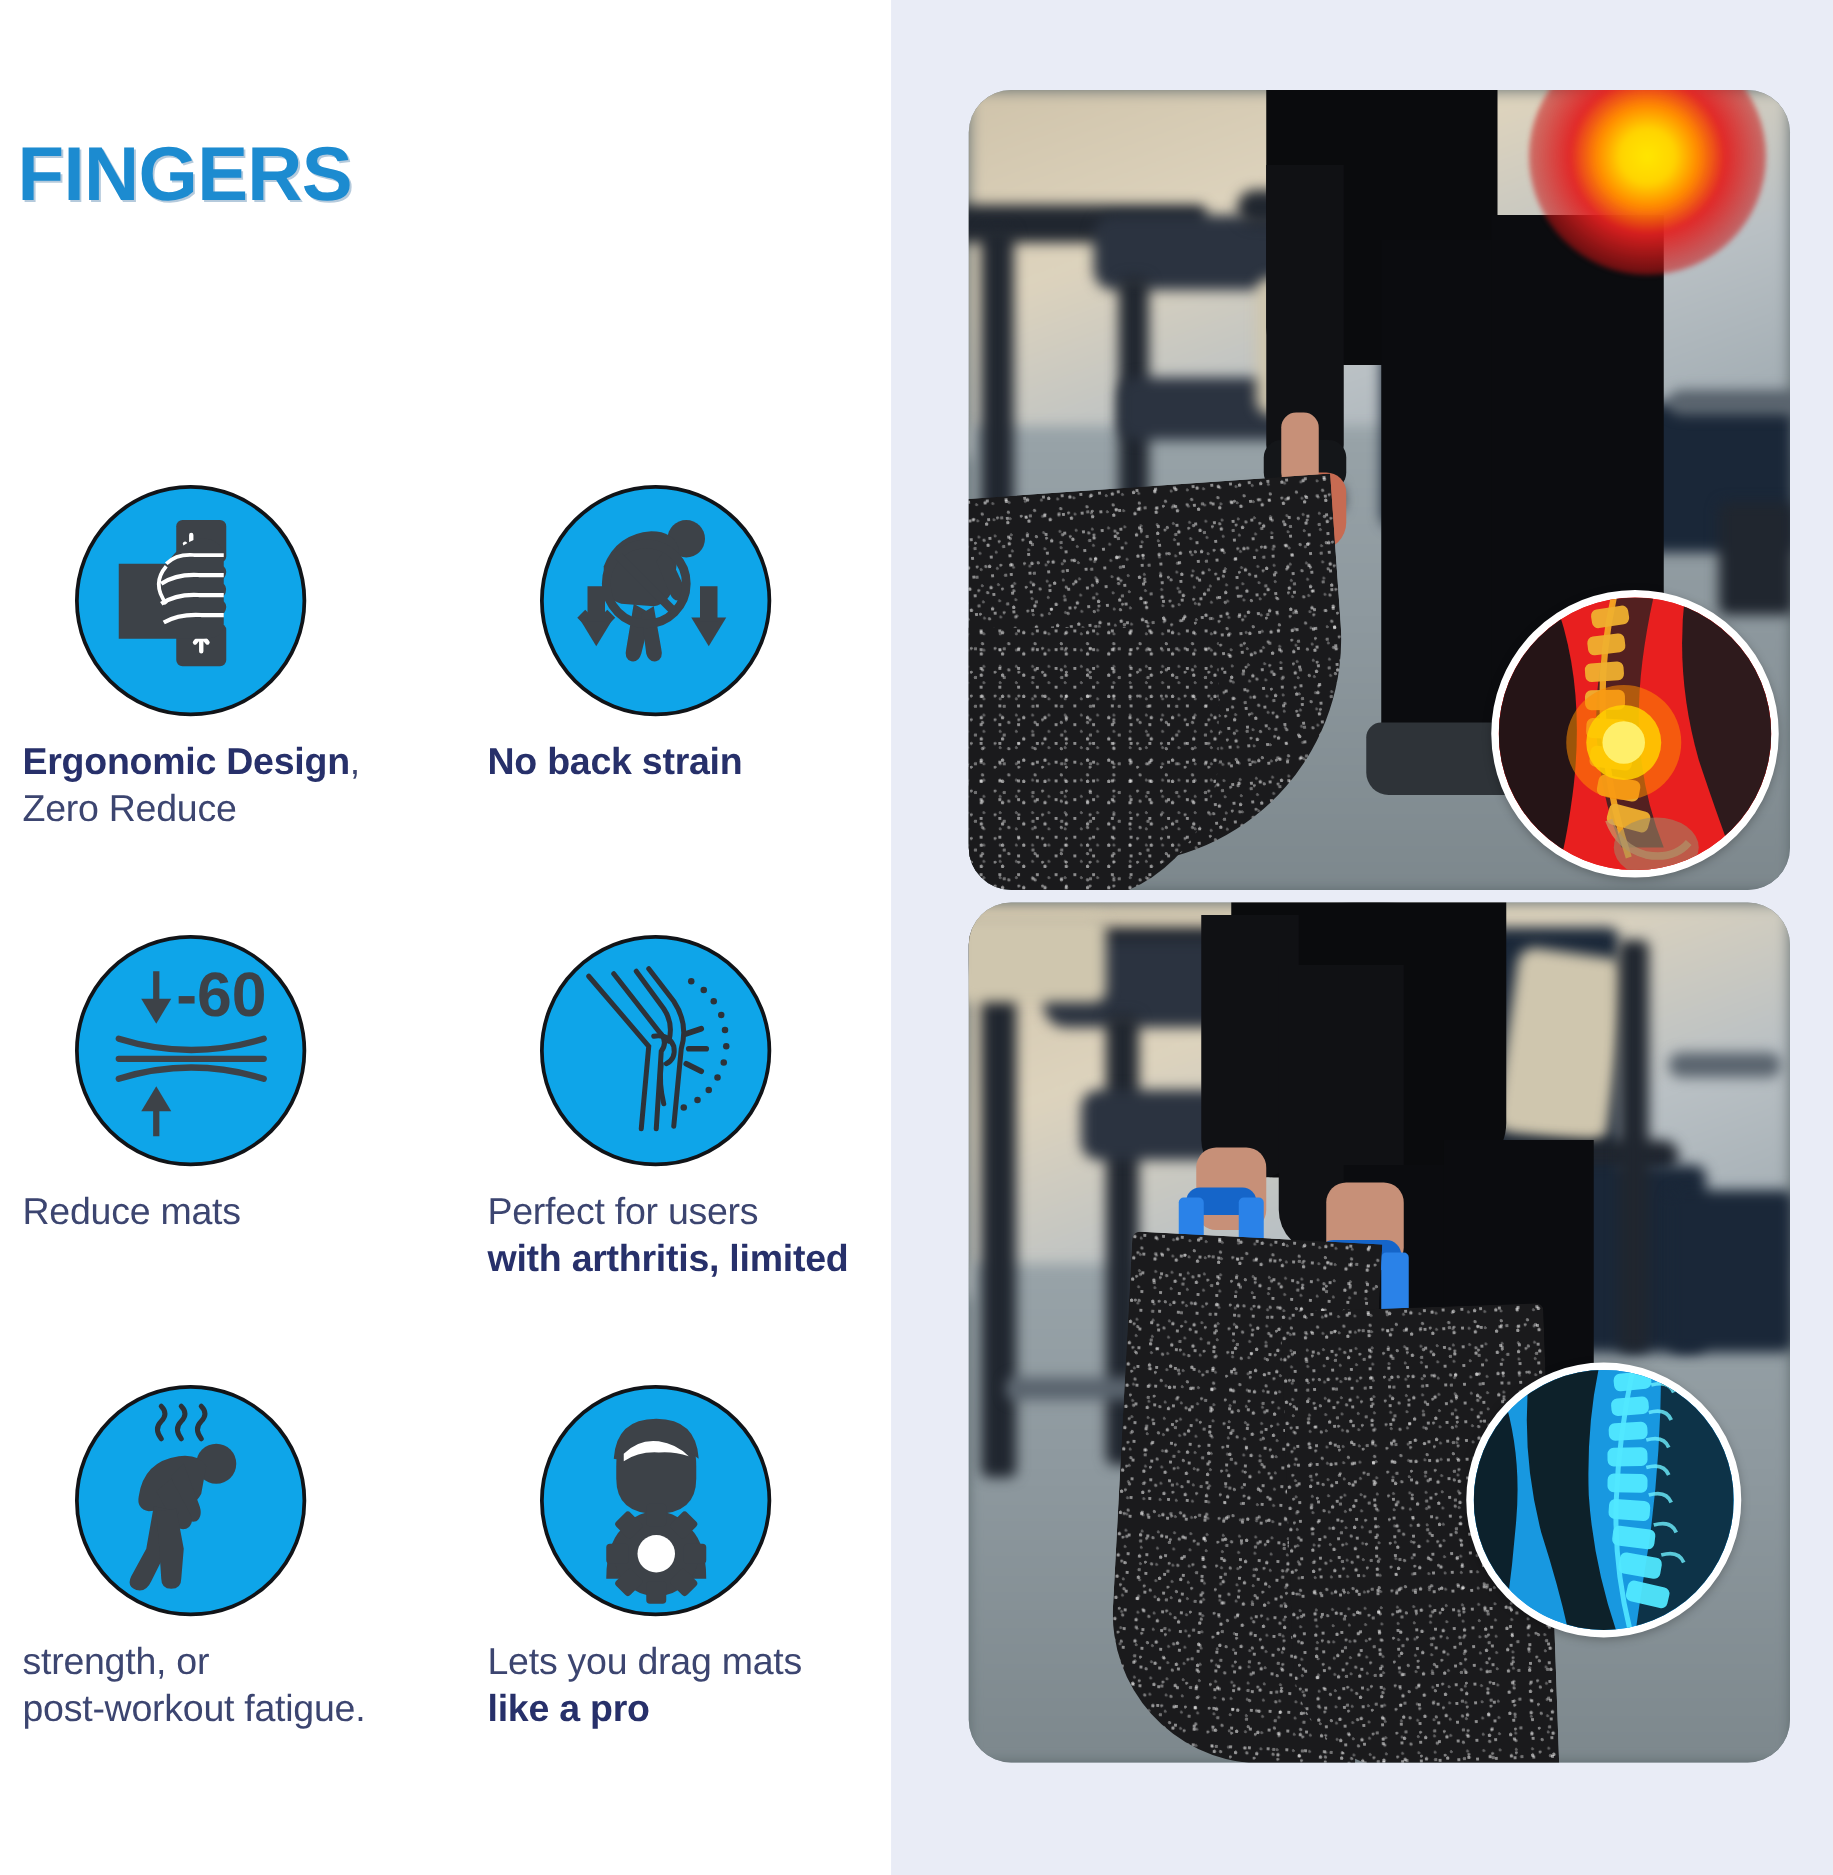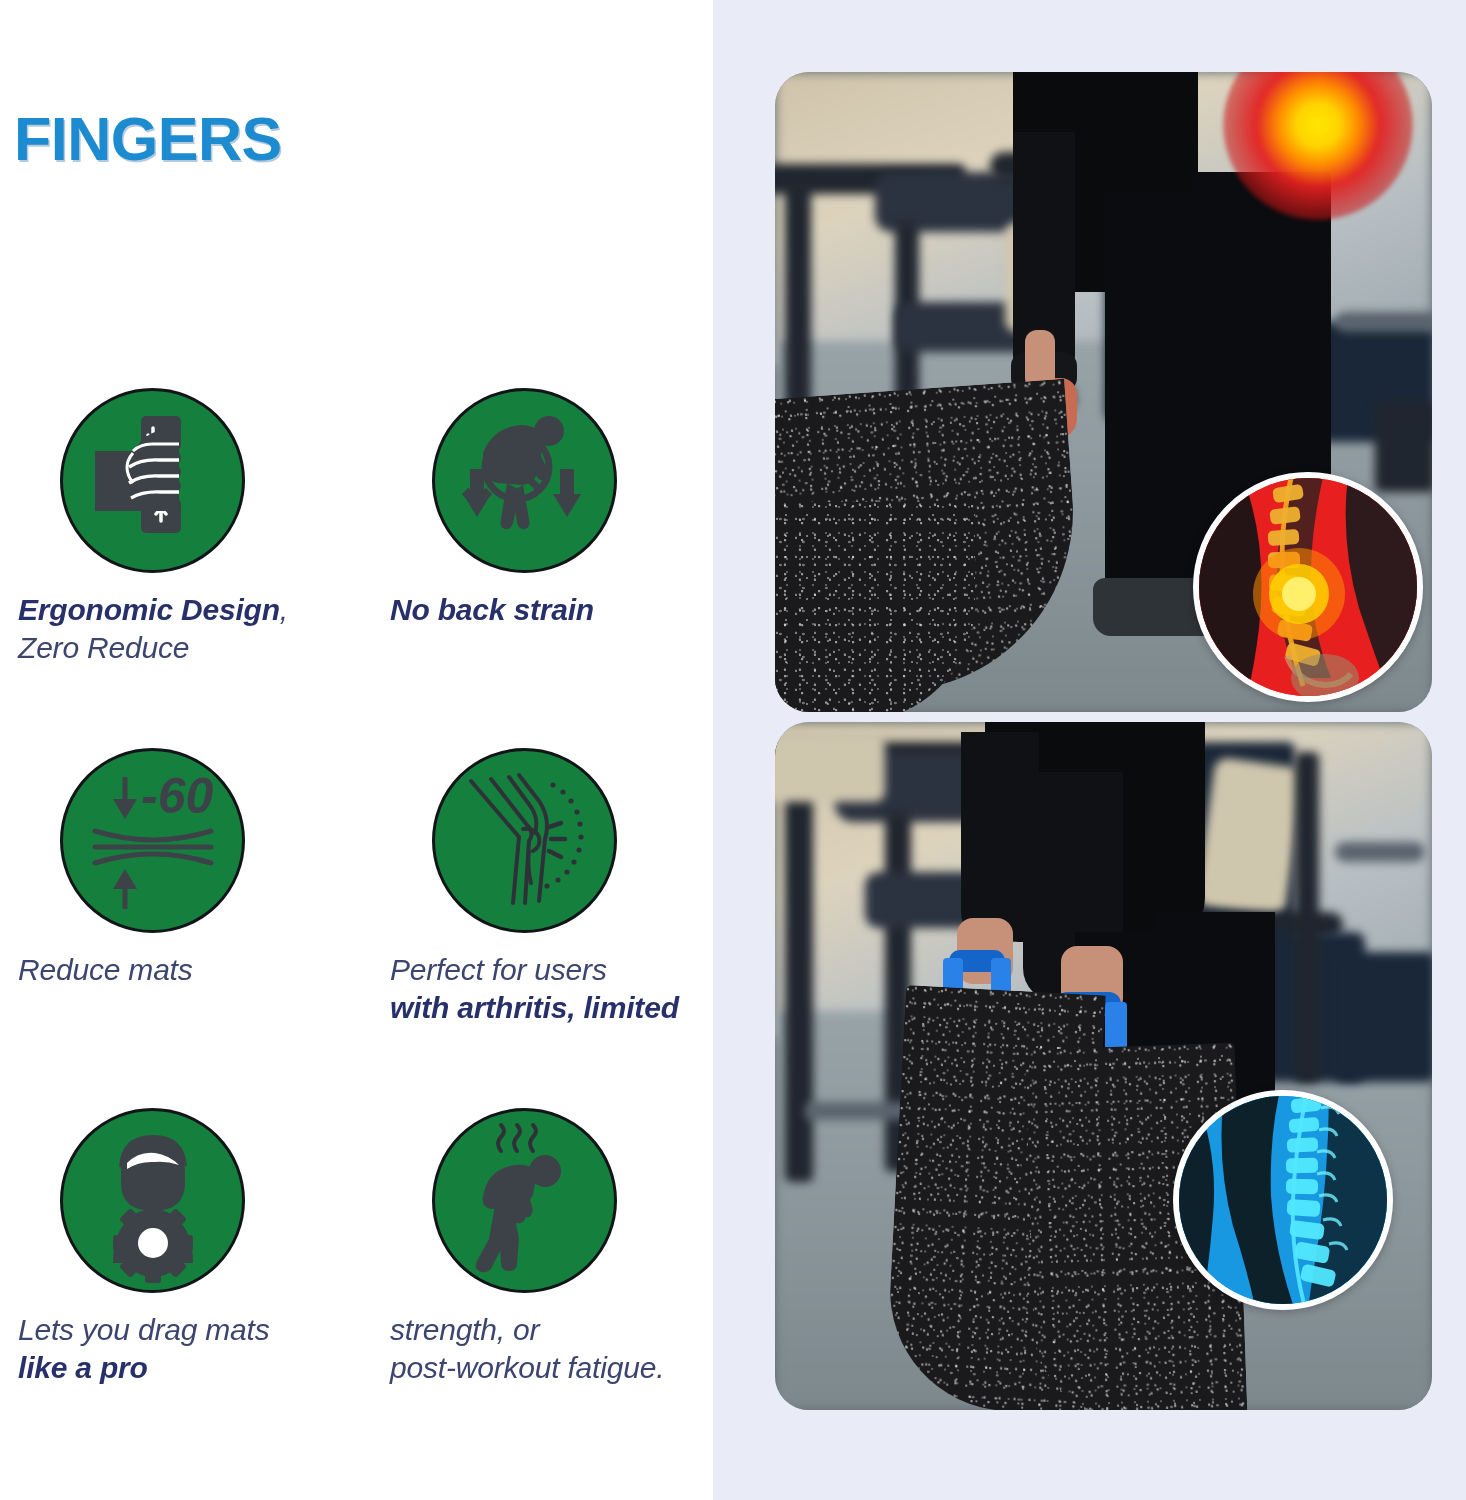--- a/index.html
+++ b/index.html
@@ -41,31 +41,30 @@
 
   
   .features {
     position: absolute;
     left: 0;
     top: 388px;
     width: 713px;
     display: grid;
     grid-template-columns: 372px 341px;
     grid-auto-rows: 360px;
-    font-style: italic;
   }
   .feature { position: relative; padding-left: 18px; }
 
   .icon-circle {
     width: 185px; height: 185px;
     border: 3px solid #111418;
     border-radius: 50%;
     position: relative;
     margin-left: 42px;
-    background: #15803d;
+    background: #0ea5e9;
     overflow: hidden;
   }
   .icon-circle svg { position: absolute; left: 0; top: 0; }
 
   .caption {
     margin-top: 18px;
     font-size: 30px;
     line-height: 1.28;
     color: #3c4570;
     letter-spacing: -0.2px;
@@ -269,20 +268,43 @@
                 <circle cx="139" cy="111" r="2.6"></circle>
               <circle cx="132" cy="121" r="2.6"></circle>
                 <circle cx="123" cy="129" r="2.6"></circle>
               <circle cx="112" cy="135" r="2.6"></circle>
             </g>
           </svg>
         </div>
         <div class="caption">
           <div>Perfect for users</div>
           <div><b>with arthritis, limited</b></div>
+        </div>
+      </div>
+
+      <div class="feature">
+        <div class="icon-circle">
+          <svg width="179" height="179" viewBox="0 0 179 179">
+            <g fill="none" stroke="#2e3238" stroke-width="4" stroke-linecap="round">
+              <path d="M66 40 Q60 32 66 26 Q72 20 66 14"></path>
+              <path d="M82 40 Q76 32 82 26 Q88 20 82 14"></path>
+              <path d="M98 40 Q92 32 98 26 Q104 20 98 14"></path>
+            </g>
+            <circle cx="110" cy="60" r="16" fill="#3d4248"></circle>
+            <path d="M48 86 Q52 58 80 54 Q96 52 102 62 L98 84 Q92 96 76 96 L56 98
+                     Q46 96 48 86 Z" fill="#3d4248"></path>
+            <path d="M84 60 L96 92 Q100 102 94 106 Q86 108 83 98 L74 70 Z" fill="#3d4248"></path>
+            <path d="M74 72 L88 98 Q94 108 86 112 Q78 114 74 104 L62 82 Z" fill="#3d4248"></path>
+            <path d="M60 94 L54 128 L42 150 Q38 158 46 161 Q54 163 58 154 L74 122 L80 98 Z" fill="#3d4248"></path>
+            <path d="M78 96 L84 128 L82 152 Q82 160 74 160 Q66 160 66 152 L64 122 L62 98 Z" fill="#3d4248"></path>
+          </svg>
+        </div>
+        <div class="caption">
+          <div>strength, or</div>
+          <div>post-workout fatigue.</div>
         </div>
       </div>
 
       <div class="feature">
         <div class="icon-circle">
           <svg width="179" height="179" viewBox="0 0 179 179">
             <path d="M58 62 Q58 26 90 26 Q122 26 122 62 L122 72
                      Q122 100 90 100 Q58 100 58 72 Z" fill="#3d4248"></path>
             <path d="M56 56 Q58 24 90 24 Q122 24 124 56 Q112 46 96 46 Q76 44 66 58 Z" fill="#3d4248"></path>
             <path d="M64 52 Q76 40 92 42 Q106 44 116 54 Q104 50 92 51 Q76 50 64 58 Z" fill="#ffffff"></path>
@@ -297,43 +319,20 @@
               <rect x="104" y="100" width="16" height="18" rx="3" transform="rotate(45 112 109)"></rect>
               <rect x="60" y="146" width="16" height="18" rx="3" transform="rotate(45 68 155)"></rect>
               <rect x="104" y="146" width="16" height="18" rx="3" transform="rotate(-45 112 155)"></rect>
             </g>
             <circle cx="90" cy="132" r="15" fill="#ffffff"></circle>
           </svg>
         </div>
         <div class="caption">
           <div>Lets you drag mats</div>
           <div><b>like a pro</b></div>
-        </div>
-      </div>
-
-      <div class="feature">
-        <div class="icon-circle">
-          <svg width="179" height="179" viewBox="0 0 179 179">
-            <g fill="none" stroke="#2e3238" stroke-width="4" stroke-linecap="round">
-              <path d="M66 40 Q60 32 66 26 Q72 20 66 14"></path>
-              <path d="M82 40 Q76 32 82 26 Q88 20 82 14"></path>
-              <path d="M98 40 Q92 32 98 26 Q104 20 98 14"></path>
-            </g>
-            <circle cx="110" cy="60" r="16" fill="#3d4248"></circle>
-            <path d="M48 86 Q52 58 80 54 Q96 52 102 62 L98 84 Q92 96 76 96 L56 98
-                     Q46 96 48 86 Z" fill="#3d4248"></path>
-            <path d="M84 60 L96 92 Q100 102 94 106 Q86 108 83 98 L74 70 Z" fill="#3d4248"></path>
-            <path d="M74 72 L88 98 Q94 108 86 112 Q78 114 74 104 L62 82 Z" fill="#3d4248"></path>
-            <path d="M60 94 L54 128 L42 150 Q38 158 46 161 Q54 163 58 154 L74 122 L80 98 Z" fill="#3d4248"></path>
-            <path d="M78 96 L84 128 L82 152 Q82 160 74 160 Q66 160 66 152 L64 122 L62 98 Z" fill="#3d4248"></path>
-          </svg>
-        </div>
-        <div class="caption">
-          <div>strength, or</div>
-          <div>post-workout fatigue.</div>
         </div>
       </div>
 
     </div>
   </div>
 
   <div class="right-panel">
 
     <div class="photo photo-top">
       <div class="photo-inner">

